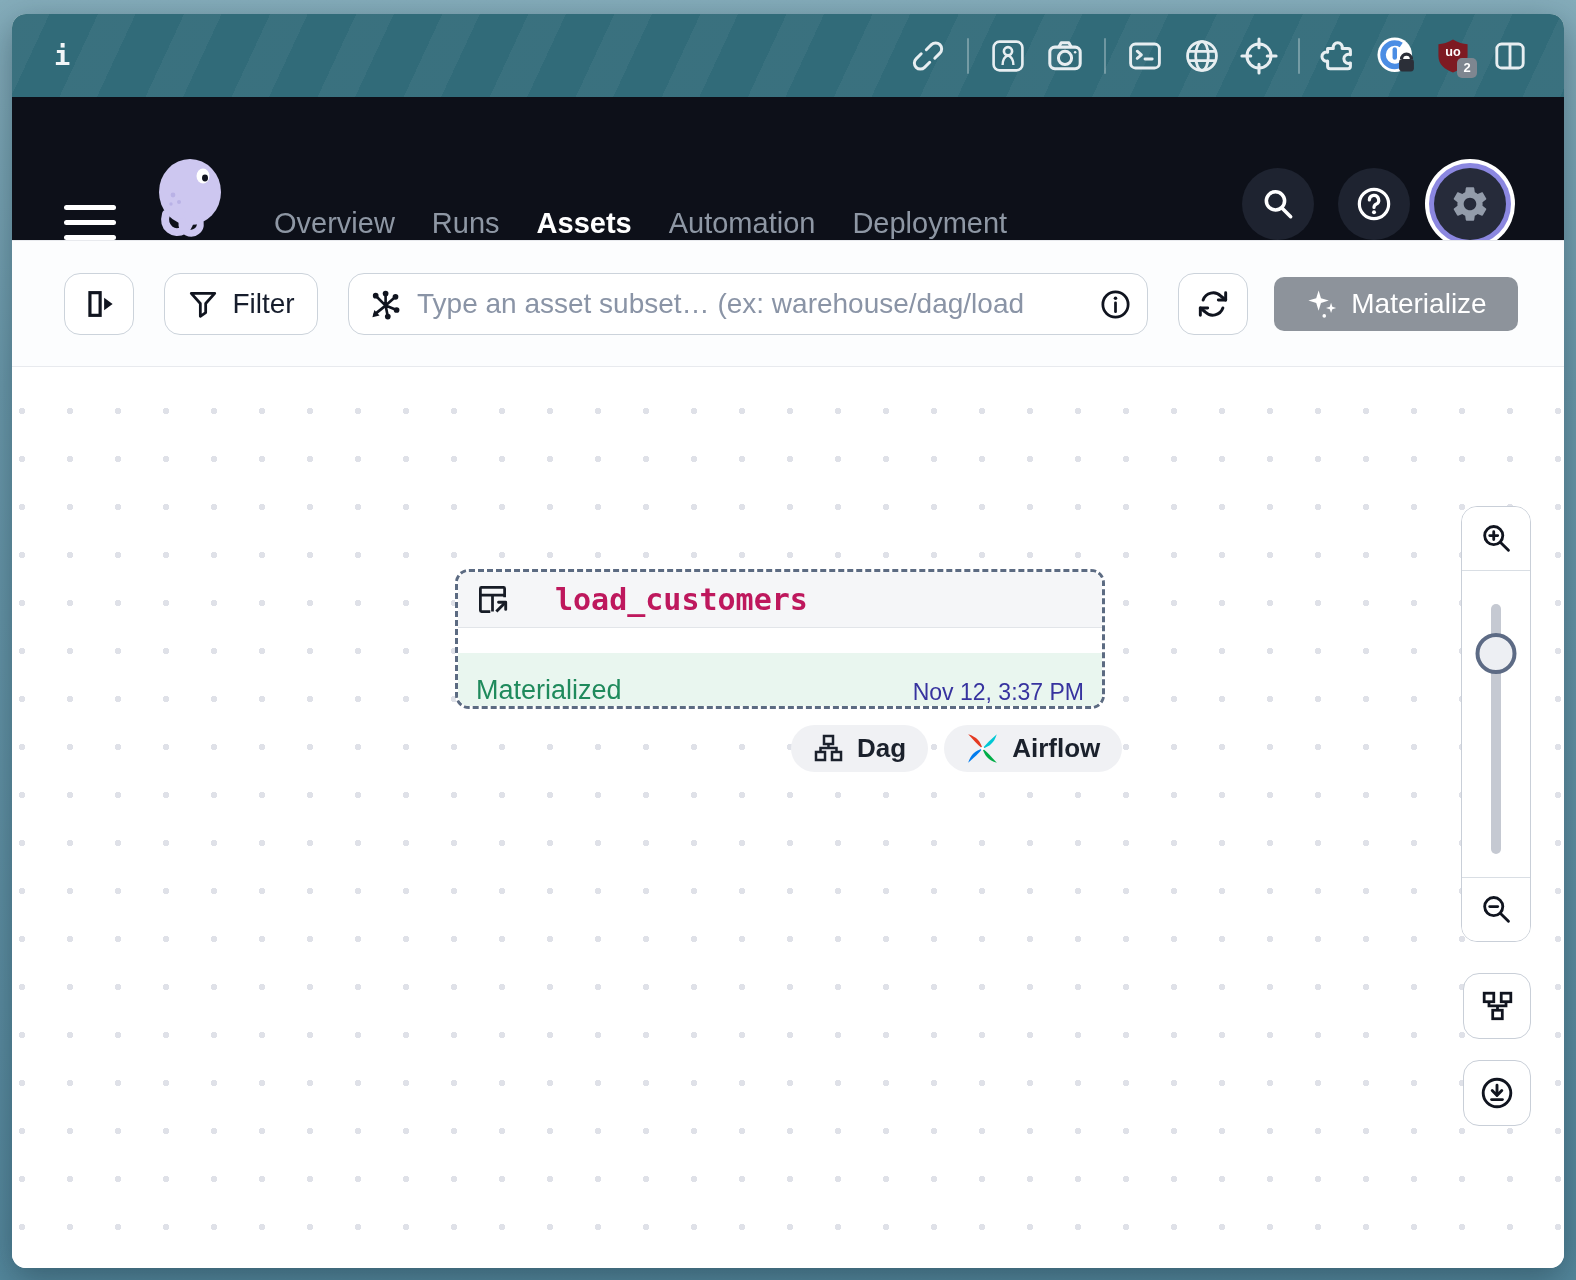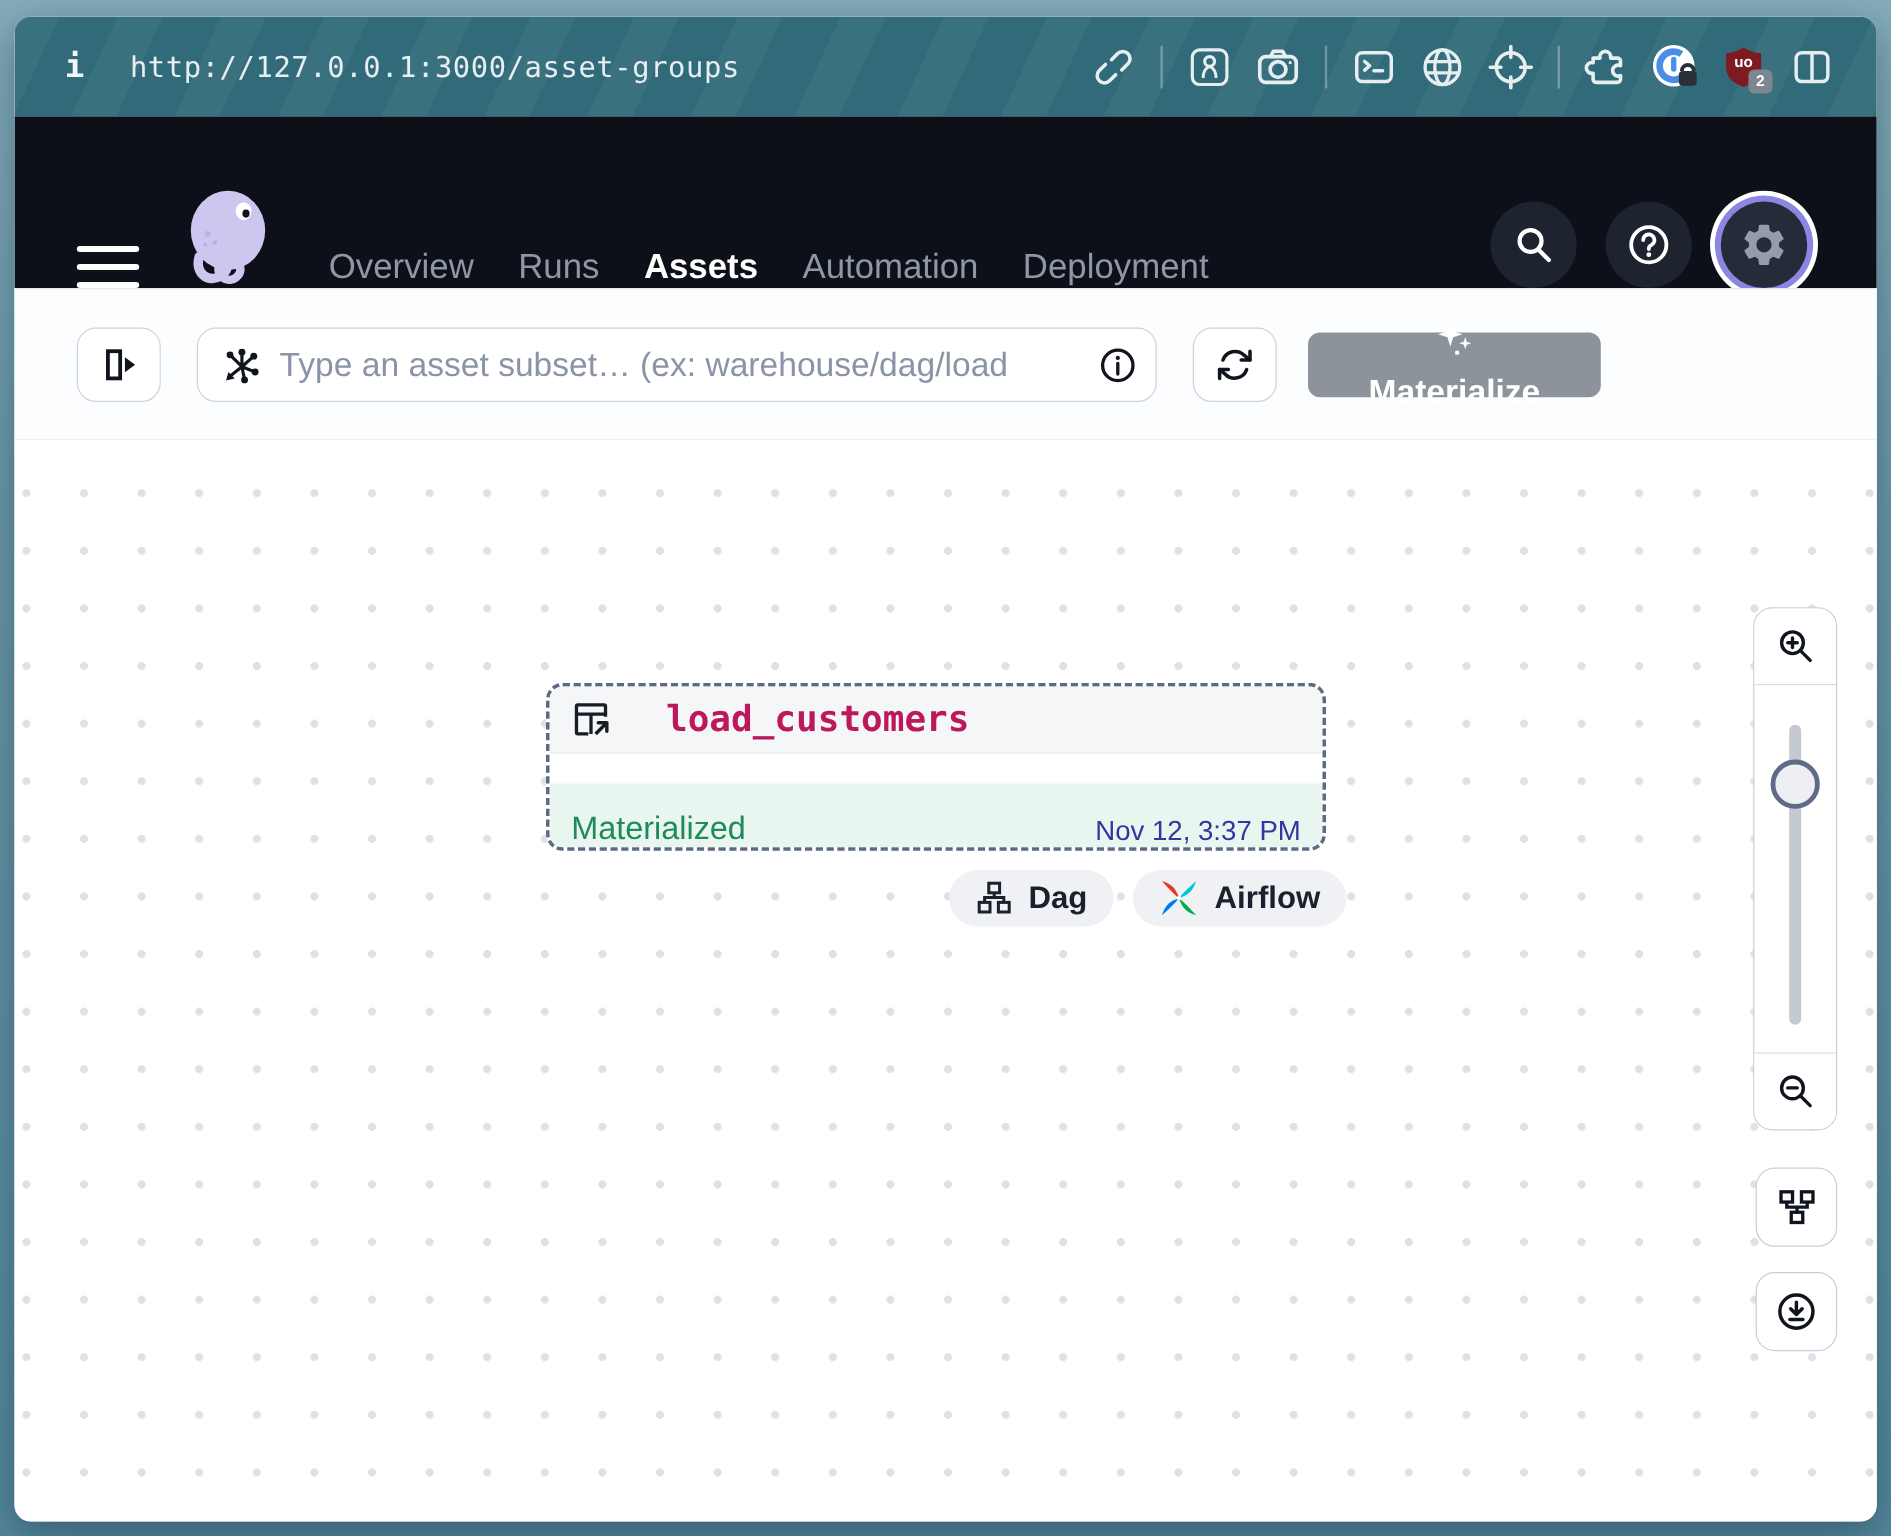--- a/index.html
+++ b/index.html
@@ -89,22 +89,22 @@
     width: 100%; height: 100%; border: 1.5px solid #ccd3db; border-radius: 16px;
     padding: 0 62px 0 68px; font-size: 28px; font-family: "Liberation Sans", sans-serif;
     color: #161d2c; outline: none; background: #fff;
   }
   .search-input::placeholder { color: #8a94a6; }
   .search-graph-icon { position: absolute; left: 20px; top: 15px; color: #10141f; }
   .search-info-icon { position: absolute; right: 16px; top: 15px; color: #10141f; }
   .tb-refresh { width: 70px; }
   .materialize-btn {
     margin-left: -4px; height: 54px; width: 244px; border: none; border-radius: 10px;
-    background: #8d939b; color: #ffffff; font-size: 28px; font-weight: 700;
-    display: flex; align-items: center; justify-content: center; gap: 12px; cursor: pointer; flex-direction: column;
+    background: #8d939b; color: #ffffff; font-size: 28px; font-weight: 400;
+    display: flex; align-items: center; justify-content: center; gap: 12px; cursor: pointer;
   }
 
   
   .canvas {
     flex: 1 1 auto; position: relative; background: #ffffff; overflow: hidden;
     background-image: radial-gradient(circle, #dfe1e8 3.4px, rgba(0,0,0,0) 3.5px);
     background-size: 48px 48px; background-position: -14px 20px;
   }
 
   .asset-node {
@@ -165,21 +165,20 @@
   svg { flex: none; }
 </style>
 </head>
 <body>
 
 <div class="stage">
   <div class="window">
 
     <div class="browser-bar">
       <span class="page-info-glyph">i</span>
-      <span class="url-text">http://127.0.0.1:3000/asset-groups</span>
       <div class="bb-right">
         <span class="bb-icon">
           <svg width="34" height="34" viewBox="0 0 30 30" fill="none" stroke="#e7eef1" stroke-width="2.6" stroke-linecap="round">
             <path d="M13.5 9.5 l4.5-4.5 a5.3 5.3 0 0 1 7.5 7.5 l-4.5 4.5"></path>
             <path d="M16.5 20.5 l-4.5 4.5 a5.3 5.3 0 0 1-7.5-7.5 l4.5-4.5"></path>
           </svg>
         </span>
         <span class="bb-sep"></span>
         <span class="bb-icon">
           <svg width="36" height="36" viewBox="0 0 30 30" fill="none" stroke="#e7eef1" stroke-width="2.2">
@@ -296,20 +295,26 @@
     </div>
 
 
     <div class="toolbar">
       <button class="tb-btn tb-collapse">
         <svg width="34" height="34" viewBox="0 0 30 30">
           <rect x="7" y="5" width="9" height="20" fill="none" stroke="#10141f" stroke-width="2.8"></rect>
           <path d="M19.5 9.5 L27 15 l-7.5 5.5 z" fill="#10141f"></path>
         </svg>
       </button>
+      <button class="tb-btn tb-filter">
+        <svg width="32" height="32" viewBox="0 0 30 30" fill="none" stroke="#10141f" stroke-width="2.6" stroke-linejoin="round">
+          <path d="M4 5 h22 l-8.5 9.5 V23 l-5 3.5 V14.5 Z"></path>
+        </svg>
+        <span>Filter</span>
+      </button>
       <div class="search-wrap">
         <svg class="search-graph-icon" width="33" height="33" viewBox="0 0 30 30" fill="#10141f" stroke="#10141f" stroke-width="2.4" stroke-linecap="round">
           <path d="M16 16 L7 7 M16 16 L16 5 M16 16 L25 8 M16 16 L26 20 M16 16 L18 26"></path>
           <circle cx="7" cy="7" r="2.6" stroke="none"></circle>
           <circle cx="16" cy="5" r="2.6" stroke="none"></circle>
           <circle cx="25" cy="8" r="2.6" stroke="none"></circle>
           <circle cx="26" cy="20" r="2.6" stroke="none"></circle>
           <circle cx="18" cy="26" r="2.6" stroke="none"></circle>
           <path d="M16 16 L6 24"></path>
           <path d="M4 26.5 L10.5 25 L5.8 20 Z" stroke="none"></path>

